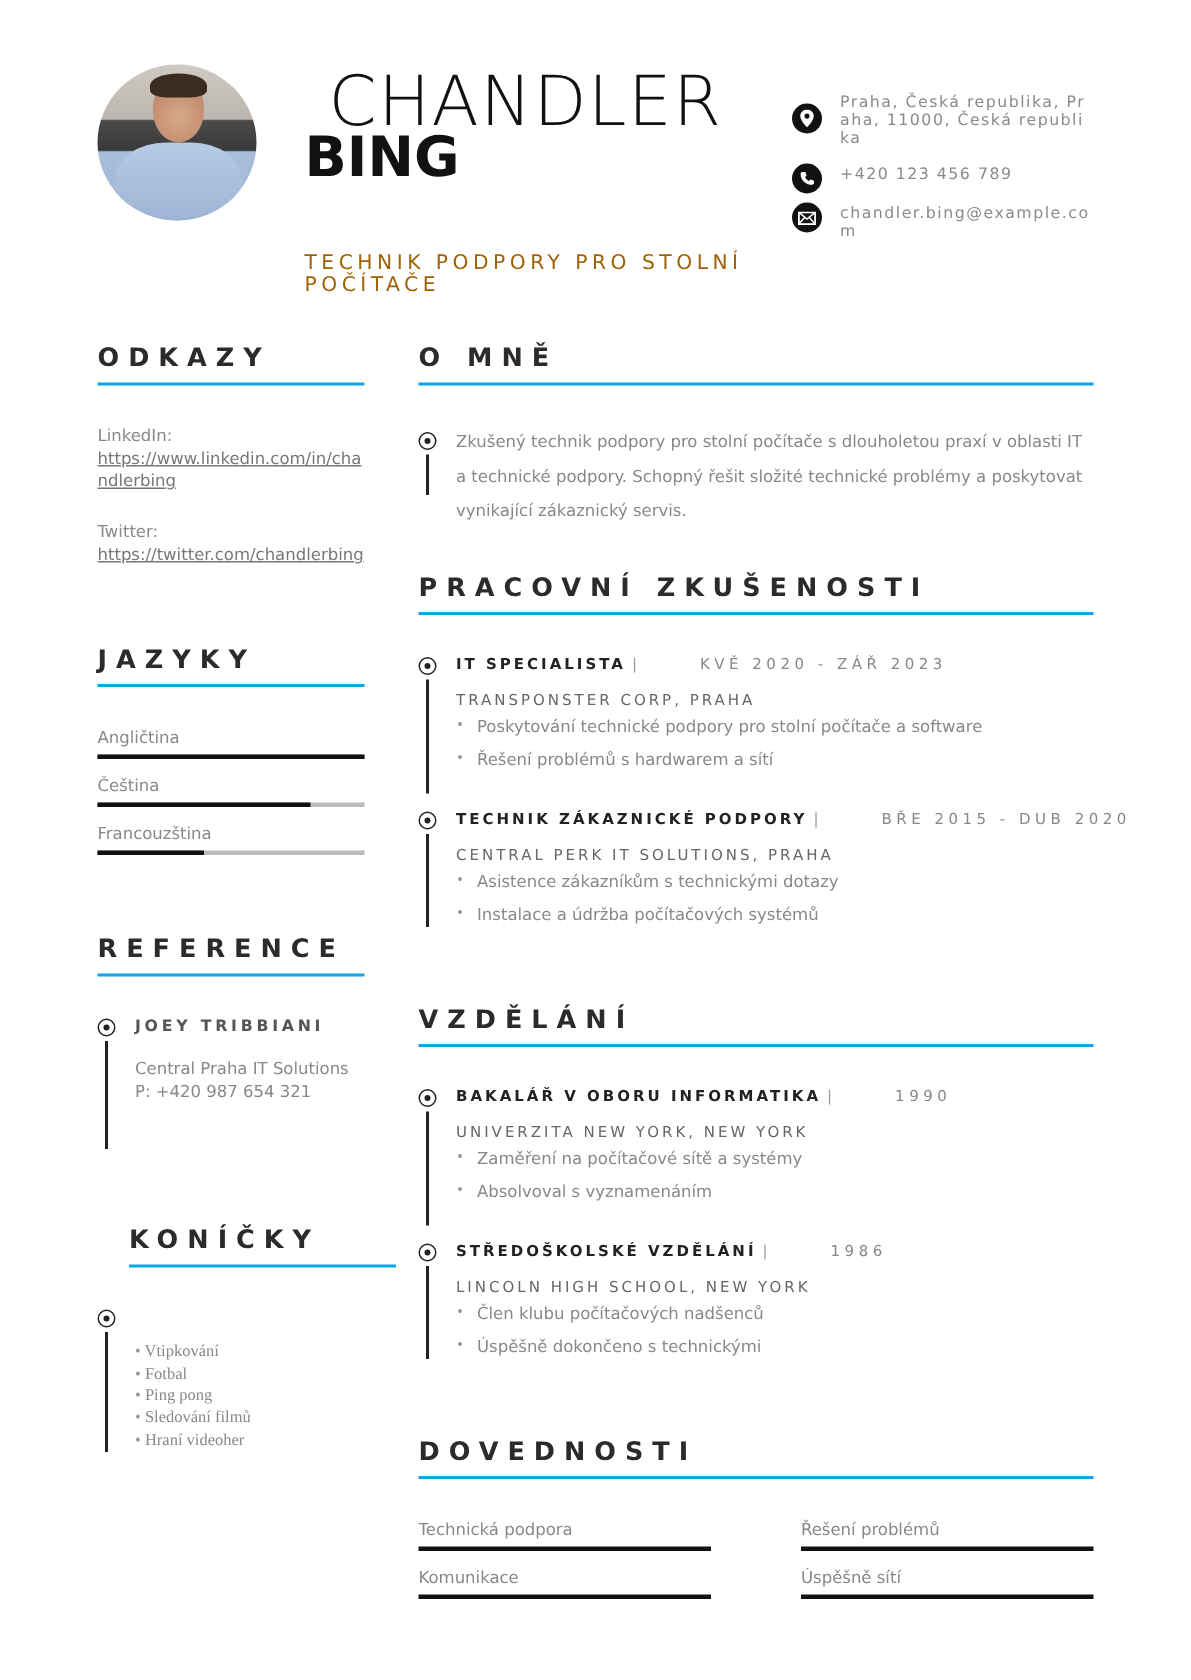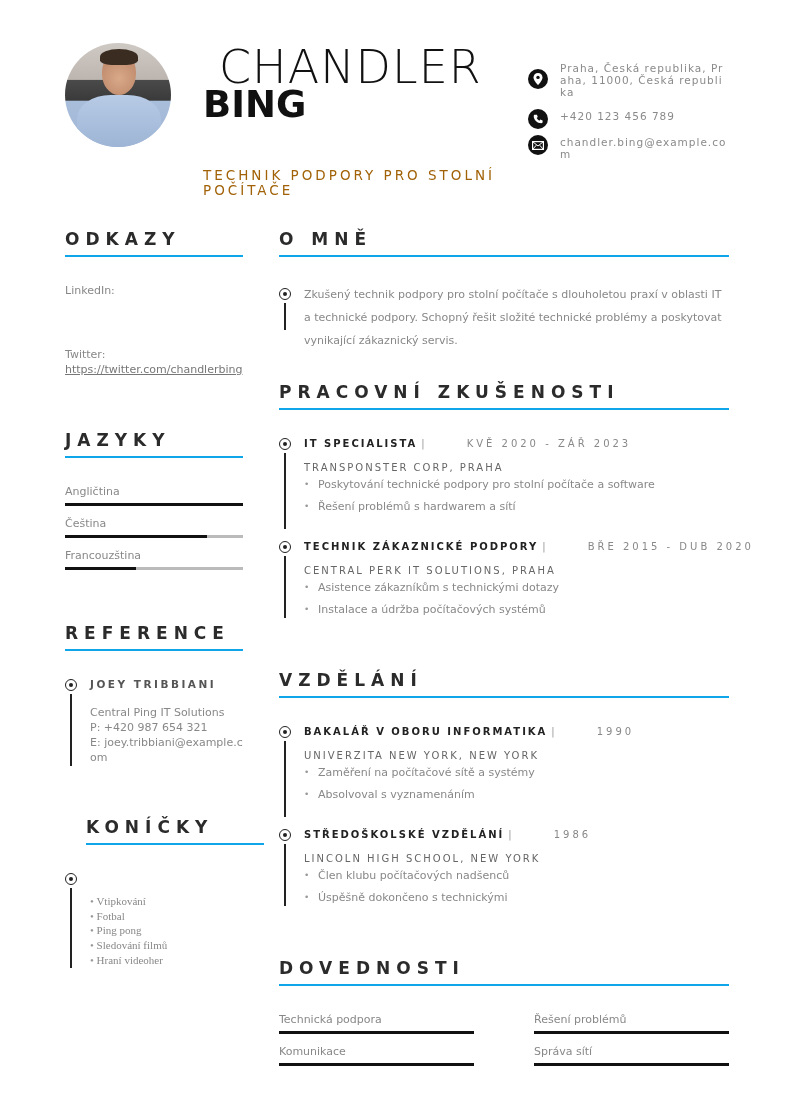--- a/index.html
+++ b/index.html
@@ -131,20 +131,21 @@
         <path d="M0.6 0.6L6 5l5.4-4.4M0.6 8.4L4.3 4.2M11.4 8.4L7.7 4.2" fill="none" stroke="#fff" stroke-width="1"></path>
       </svg>
   </div>
   <div class="txt" style="top:0;">chandler.bing@example.com</div>
 </div>
 
 <div class="sec-h" style="left:65px; top:229px; width:178px;">ODKAZY</div>
 
 <div class="left-txt" style="top:283px;">
   <div>LinkedIn:</div>
+  <a>https://www.linkedin.com/in/chandlerbing</a>
 </div>
 <div class="left-txt" style="top:347px;">
   <div>Twitter:</div>
   <a>https://twitter.com/chandlerbing</a>
 </div>
 
 <div class="sec-h" style="left:65px; top:430px; width:178px;">JAZYKY</div>
 
 <div class="lang" style="top:485px;">
   <div class="lbl">Angličtina</div>
@@ -163,23 +164,22 @@
   <div class="bar">
       <div class="fill" style="width:40%;"></div>
     </div>
 </div>
 
 <div class="sec-h" style="left:65px; top:623px; width:178px;">REFERENCE</div>
 <div class="dot" style="left:65px; top:679px;"></div>
 <div class="vline" style="left:70px; top:694px; height:72px;"></div>
 <div class="ref-name">JOEY TRIBBIANI</div>
 <div class="ref-info">
-  <div>Central Ping IT Solutions</div>
+  <div>Central Praha IT Solutions</div>
   <div>P: +420 987 654 321</div>
-  <div>E: joey.tribbiani@example.com</div>
 </div>
 
 <div class="sec-h" style="left:65px; top:817px; width:178px;margin-left:21px;">KONÍČKY</div>
 <div class="dot" style="left:65px; top:873px;"></div>
 <div class="vline" style="left:70px; top:888px; height:80px;"></div>
 <div class="hobby" style="top:895px;">Vtipkování</div>
 <div class="hobby" style="top:910px;">Fotbal</div>
 <div class="hobby" style="top:924px;">Ping pong</div>
 <div class="hobby" style="top:939px;">Sledování filmů</div>
 <div class="hobby" style="top:954px;">Hraní videoher</div>
@@ -237,15 +237,15 @@
 </div>
 <div class="skill" style="left:534px; top:1013px;">
   <div class="lbl">Řešení problémů</div>
   <div class="bar"></div>
 </div>
 <div class="skill" style="left:279px; top:1045px;">
   <div class="lbl">Komunikace</div>
   <div class="bar"></div>
 </div>
 <div class="skill" style="left:534px; top:1045px;">
-  <div class="lbl">Správa sítí</div>
+  <div class="lbl">Úspěšně sítí</div>
   <div class="bar"></div>
 </div>
 
 </body></html>

